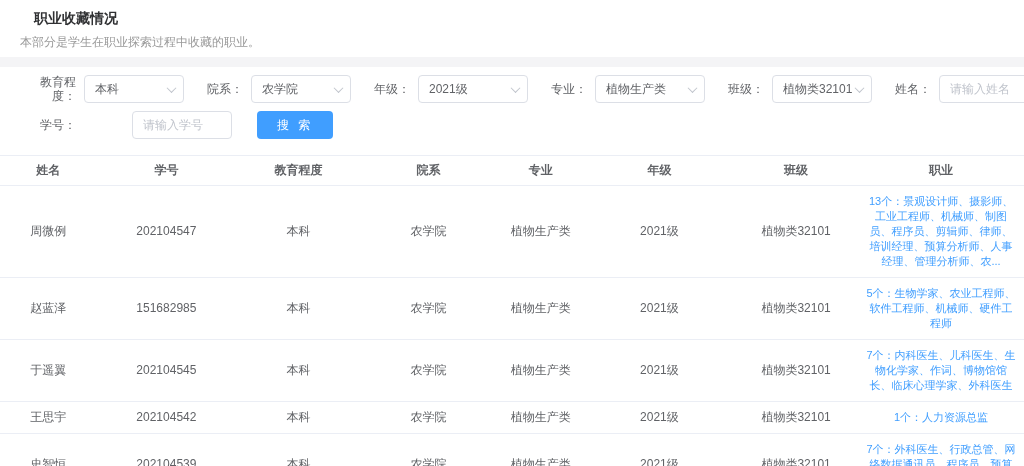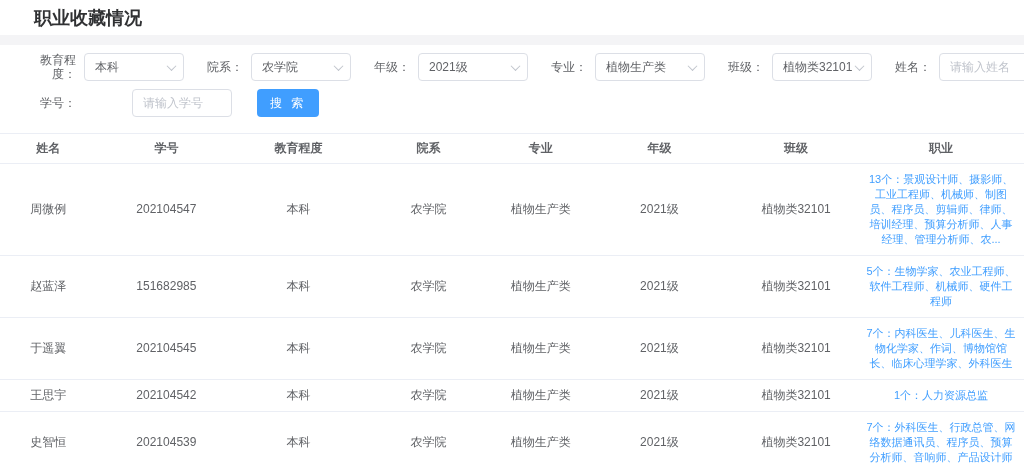--- a/index.html
+++ b/index.html
@@ -1,53 +1,54 @@
 <!DOCTYPE html>
 <html><head>
 <meta charset="utf-8">
 <style>
   * { margin:0; padding:0; box-sizing:border-box; }
   html,body { width:1024px; height:466px; overflow:hidden; background:#fff;
     font-family:"Liberation Sans","DejaVu Sans",sans-serif; }
   .page-header { padding:8px 0 0 20px; }
-  .page-title { font-size:18px; font-weight:bold; color:#303133; line-height:20px;padding-left:14px; }
+  .page-title { font-size:14px; font-weight:bold; color:#303133; line-height:20px;padding-left:14px; }
   .page-subtitle { font-size:12px; color:#999; margin-top:6px; line-height:16px; }
   .divider { height:10px; background:#f4f4f6; margin-top:7px; }
 
   .filter-area { padding:8px 0 6px 30px; }
   .filter-row { display:flex; align-items:center; gap:13px; margin-bottom:8px; }
   .form-item { display:flex; align-items:center; }
   .form-label { width:46px; text-align:right; font-size:12px; color:#606266;
     line-height:14px; margin-right:8px; word-break:break-all; }
   .sel { width:100px; height:28px; border:1px solid #dcdfe6; border-radius:4px;
     background:#fff; display:flex; align-items:center; justify-content:space-between;
     padding:0 8px 0 10px; font-size:12px; color:#606266; cursor:pointer; }
   .sel.w110 { width:110px; }
   .chev { width:7px; height:7px; border-right:1px solid #c0c4cc; border-bottom:1px solid #c0c4cc;
     transform:rotate(45deg) translate(-1px,-1px); flex:none; }
   .txt { width:118px; height:28px; border:1px solid #dcdfe6; border-radius:4px;
     padding:0 10px; font-size:12px; color:#606266; outline:none; }
   .txt::placeholder { color:#c0c4cc; }
-  .btn-primary { height:28px; padding:0 13px; background:#409eff; color:#fff;
+  .btn-primary { height:28px; padding:0 20px; background:#409eff; color:#fff;
     border:none; border-radius:4px; font-size:12px; letter-spacing:3px; cursor:pointer; }
 
   table { width:1024px; border-collapse:collapse; table-layout:fixed; margin-top:2px; }
   thead th { border-top:1px solid #ebeef5; }
   th { font-size:12px; font-weight:700; color:#555; }
   th,td { border-bottom:1px solid #ebeef5; text-align:center; vertical-align:middle;
     padding:7px 4px; font-size:12px; color:#606266; line-height:15px; word-break:break-all; }
   td.careers { color:#409eff; font-size:11px; line-height:15px; padding:8px 6px; cursor:pointer; }
   .c1{width:9.4%}.c2{width:13.7%}.c3{width:12.1%}.c4{width:13.3%}
   .c5{width:8.6%}.c6{width:14.6%}.c7{width:12.1%}.c8{width:16.2%}
 </style>
 </head>
 <body>
 
 <div class="page-header">
   <div class="page-title">职业收藏情况</div>
+  <div class="page-subtitle">本部分是学生在职业探索过程中收藏的职业。</div>
 </div>
 <div class="divider"></div>
 
 <div class="filter-area">
   <div class="filter-row">
     <div class="form-item">
       <span class="form-label">教育程度：</span>
       <div class="sel">
         <span>本科</span>
         <i class="chev"></i>

